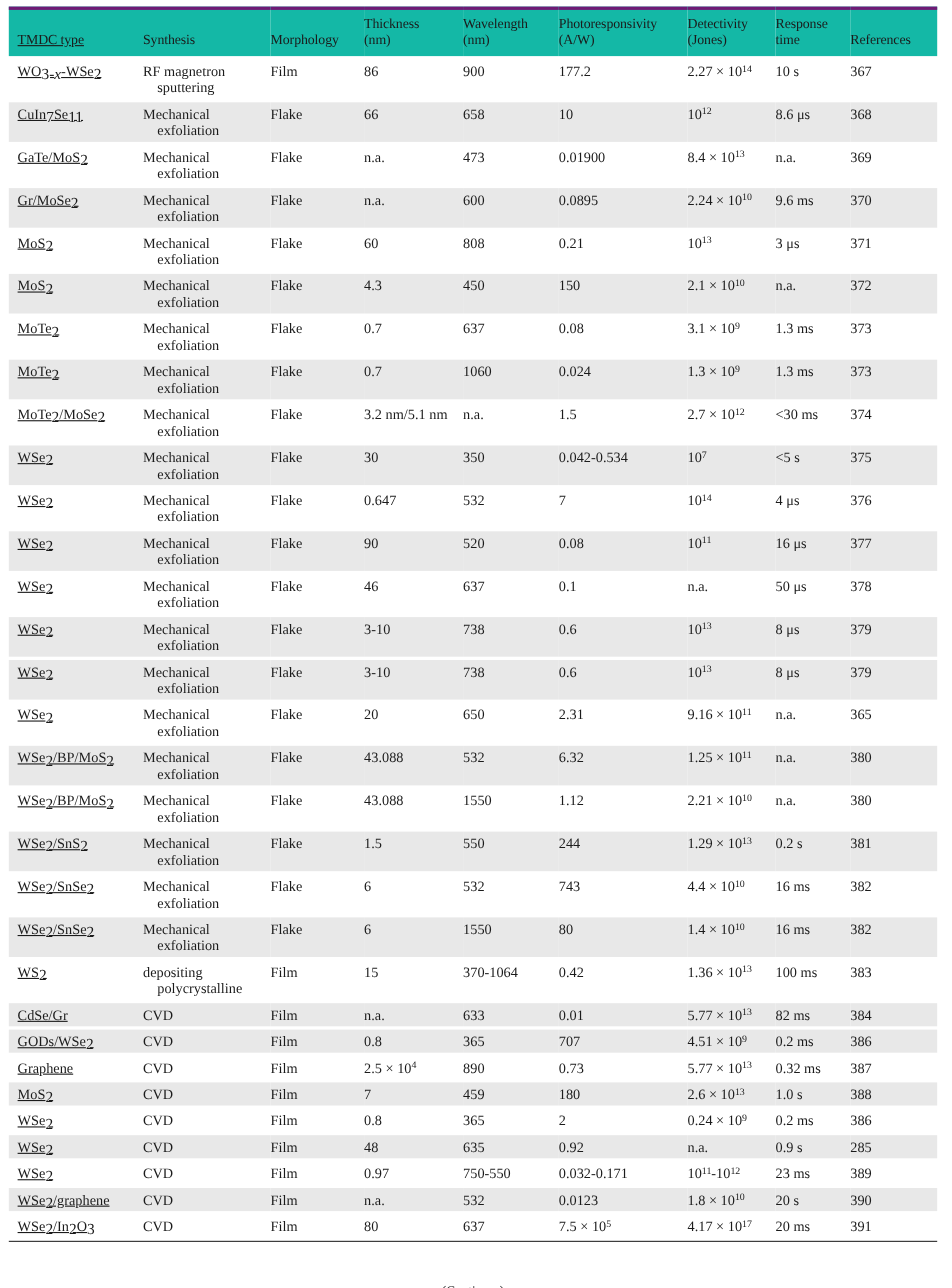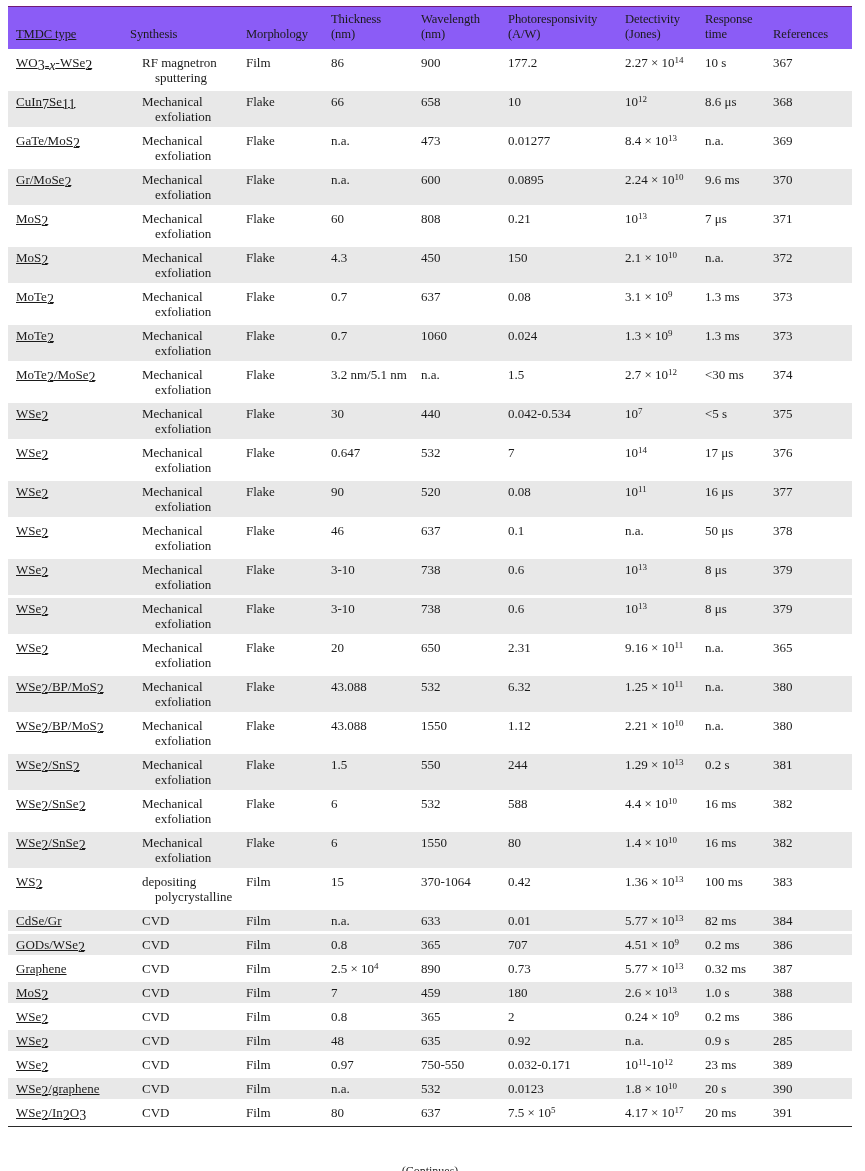--- a/index.html
+++ b/index.html
@@ -23,22 +23,22 @@
     table-layout: fixed;
     width: 844px;
     font-size: 13px;
   }
   table.tmdc th, table.tmdc td {
     box-sizing: border-box;
     text-align: left;
     font-weight: normal;
   }
   thead th {
-    background: #8b5cf6;
-    border-top: 1px solid #701a75;
+    background: #14b8a6;
+    border-top: 3px solid #701a75;
     font-weight: bold;
     vertical-align: bottom;
     white-space: pre-line;
     line-height: 15px;
     font-size: 12.6px;
     letter-spacing: -0.1px;
     padding: 5px 4px 7px 0;
     height: 42px;
   }
   tbody td {
@@ -52,21 +52,20 @@
     background: #e8e8e8;
   }
   
   tbody td.col-synthesis {
     white-space: normal;
   }
   .syn {
     display: block;
     padding-left: 13px;
     text-indent: -13px;
-    margin-left: 12px;
   }
   
   .col-tmdc_type { padding-left: 8px !important; text-decoration: underline; }
   col.c1 { width: 122px; }
   col.c2 { width: 116px; }
   col.c3 { width: 85px; }
   col.c4 { width: 90px; }
   col.c5 { width: 87px; }
   col.c6 { width: 117px; }
   col.c7 { width: 80px; }
@@ -158,21 +157,21 @@
           <td class="col-references">368</td>
         </tr>
         <tr>
           <td class="col-tmdc_type">GaTe/MoS<sub>2</sub></td>
           <td class="col-synthesis">
             <span class="syn">Mechanical exfoliation</span>
           </td>
           <td class="col-morphology">Flake</td>
           <td class="col-thickness_nm">n.a.</td>
           <td class="col-wavelength_nm">473</td>
-          <td class="col-photoresponsivity_aw">0.01277</td>
+          <td class="col-photoresponsivity_aw">0.01900</td>
           <td class="col-detectivity_jones">8.4 × 10<sup>13</sup></td>
           <td class="col-response_time">n.a.</td>
           <td class="col-references">369</td>
         </tr>
         <tr class="shaded">
           <td class="col-tmdc_type">Gr/MoSe<sub>2</sub></td>
           <td class="col-synthesis">
             <span class="syn">Mechanical exfoliation</span>
           </td>
           <td class="col-morphology">Flake</td>
@@ -186,21 +185,21 @@
         <tr>
           <td class="col-tmdc_type">MoS<sub>2</sub></td>
           <td class="col-synthesis">
             <span class="syn">Mechanical exfoliation</span>
           </td>
           <td class="col-morphology">Flake</td>
           <td class="col-thickness_nm">60</td>
           <td class="col-wavelength_nm">808</td>
           <td class="col-photoresponsivity_aw">0.21</td>
           <td class="col-detectivity_jones">10<sup>13</sup></td>
-          <td class="col-response_time">7 μs</td>
+          <td class="col-response_time">3 μs</td>
           <td class="col-references">371</td>
         </tr>
         <tr class="shaded">
           <td class="col-tmdc_type">MoS<sub>2</sub></td>
           <td class="col-synthesis">
             <span class="syn">Mechanical exfoliation</span>
           </td>
           <td class="col-morphology">Flake</td>
           <td class="col-thickness_nm">4.3</td>
           <td class="col-wavelength_nm">450</td>
@@ -248,37 +247,37 @@
           <td class="col-response_time">&lt;30 ms</td>
           <td class="col-references">374</td>
         </tr>
         <tr class="shaded">
           <td class="col-tmdc_type">WSe<sub>2</sub></td>
           <td class="col-synthesis">
             <span class="syn">Mechanical exfoliation</span>
           </td>
           <td class="col-morphology">Flake</td>
           <td class="col-thickness_nm">30</td>
-          <td class="col-wavelength_nm">440</td>
+          <td class="col-wavelength_nm">350</td>
           <td class="col-photoresponsivity_aw">0.042-0.534</td>
           <td class="col-detectivity_jones">10<sup>7</sup></td>
           <td class="col-response_time">&lt;5 s</td>
           <td class="col-references">375</td>
         </tr>
         <tr>
           <td class="col-tmdc_type">WSe<sub>2</sub></td>
           <td class="col-synthesis">
             <span class="syn">Mechanical exfoliation</span>
           </td>
           <td class="col-morphology">Flake</td>
           <td class="col-thickness_nm">0.647</td>
           <td class="col-wavelength_nm">532</td>
           <td class="col-photoresponsivity_aw">7</td>
           <td class="col-detectivity_jones">10<sup>14</sup></td>
-          <td class="col-response_time">17 μs</td>
+          <td class="col-response_time">4 μs</td>
           <td class="col-references">376</td>
         </tr>
         <tr class="shaded">
           <td class="col-tmdc_type">WSe<sub>2</sub></td>
           <td class="col-synthesis">
             <span class="syn">Mechanical exfoliation</span>
           </td>
           <td class="col-morphology">Flake</td>
           <td class="col-thickness_nm">90</td>
           <td class="col-wavelength_nm">520</td>
@@ -379,21 +378,21 @@
           <td class="col-references">381</td>
         </tr>
         <tr>
           <td class="col-tmdc_type">WSe<sub>2</sub>/SnSe<sub>2</sub></td>
           <td class="col-synthesis">
             <span class="syn">Mechanical exfoliation</span>
           </td>
           <td class="col-morphology">Flake</td>
           <td class="col-thickness_nm">6</td>
           <td class="col-wavelength_nm">532</td>
-          <td class="col-photoresponsivity_aw">588</td>
+          <td class="col-photoresponsivity_aw">743</td>
           <td class="col-detectivity_jones">4.4 × 10<sup>10</sup></td>
           <td class="col-response_time">16 ms</td>
           <td class="col-references">382</td>
         </tr>
         <tr class="shaded">
           <td class="col-tmdc_type">WSe<sub>2</sub>/SnSe<sub>2</sub></td>
           <td class="col-synthesis">
             <span class="syn">Mechanical exfoliation</span>
           </td>
           <td class="col-morphology">Flake</td>

